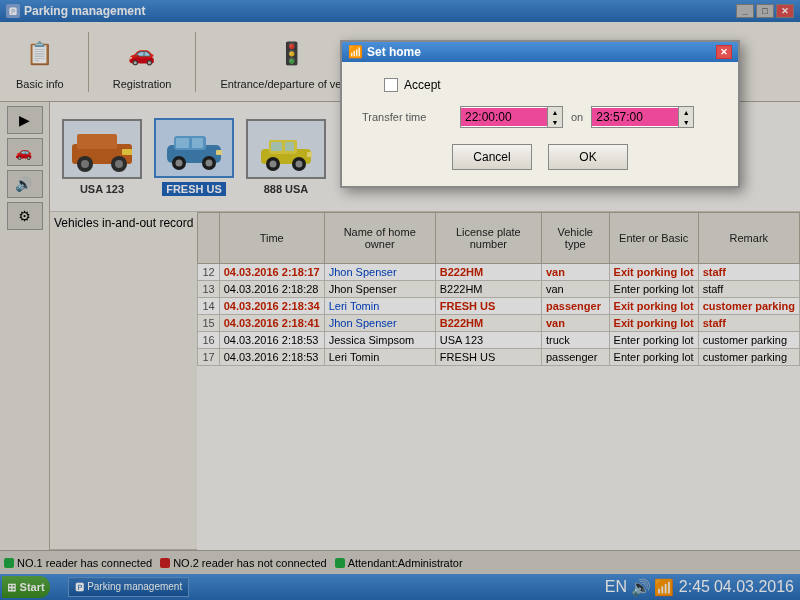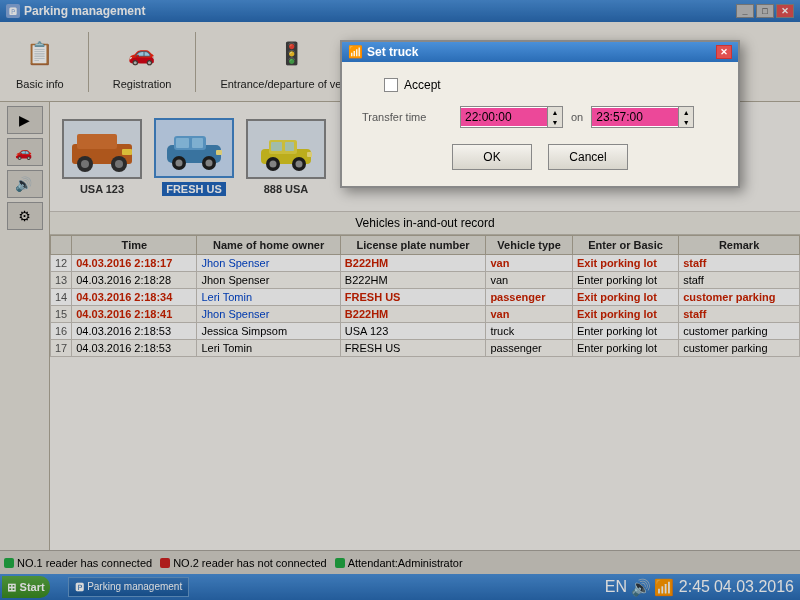--- a/index.html
+++ b/index.html
@@ -175,40 +175,40 @@
       background: #2266bb;
       color: white;
       padding: 1px 4px;
     }
 
     
     .table-area {
       flex: 1;
       overflow: hidden;
       display: flex;
-      flex-direction: column;
+      flex-direction: row;
     }
     .table-title {
       text-align: center;
       font-size: 12px;
       padding: 4px;
       background: #eae8e0;
       border-bottom: 1px solid #c0bbb0;
     }
     .data-table {
       width: 100%;
       border-collapse: collapse;
       font-size: 11px;
     }
     .data-table th {
       background: #e0ddd5;
       border: 1px solid #b0a898;
-      padding: 3px 4px;
+      padding: 13px 4px;
       text-align: center;
-      font-weight: bold;
+      font-weight: normal;
       color: #222;
     }
     .data-table td {
       border: 1px solid #c8c4bc;
       padding: 2px 4px;
       white-space: nowrap;
     }
     .data-table tr:nth-child(even) td {
       background: #f8f6f0;
     }
@@ -614,21 +614,21 @@
     <span>2:45</span>
     <span>04.03.2016</span>
   </div>
 </div>
 
 <div class="modal-overlay">
   <div class="modal">
     <div class="modal-title-bar">
       <div style="display:flex;align-items:center;gap:4px;">
         <span>📶</span>
-        <span>Set truck</span>
+        <span>Set home</span>
       </div>
       <div class="modal-close-btn">✕</div>
     </div>
     <div class="modal-body">
       <div class="modal-accept-row">
         <div class="modal-checkbox"></div>
         <span>Accept</span>
       </div>
       <div class="modal-time-row">
         <span class="modal-time-label">Transfer time</span>
@@ -642,18 +642,18 @@
         <span class="modal-on-label">on</span>
         <div class="time-input-wrap">
           <input class="time-input" type="text" value="23:57:00" style="">
           <div class="time-spin">
             <button class="spin-btn">▲</button>
             <button class="spin-btn">▼</button>
           </div>
         </div>
       </div>
       <div class="modal-buttons">
+        <button class="modal-btn">Cancel</button>
         <button class="modal-btn">OK</button>
-        <button class="modal-btn">Cancel</button>
       </div>
     </div>
   </div>
 </div>
 
 </body></html>

